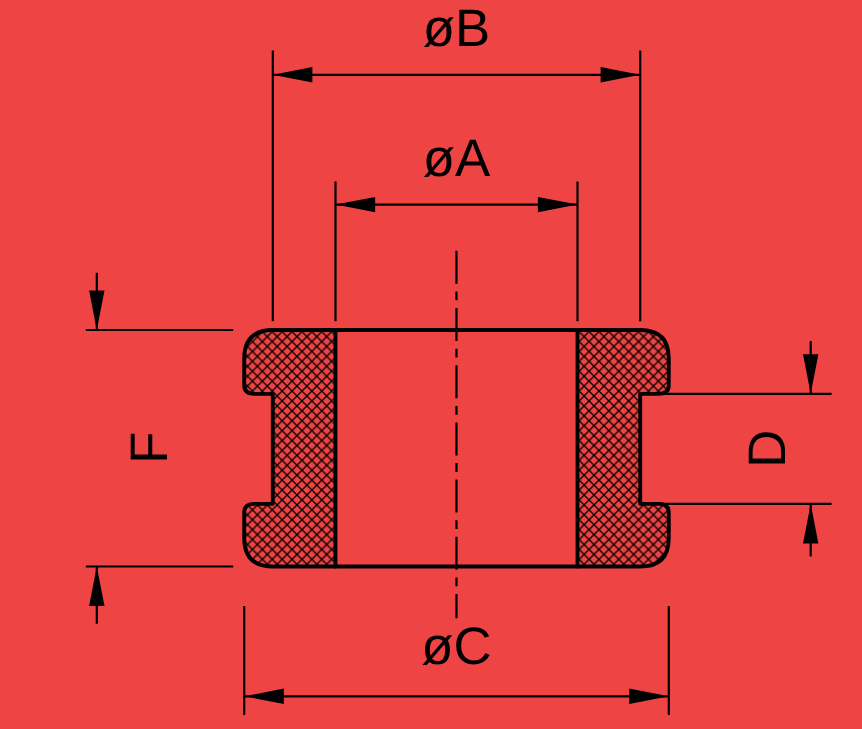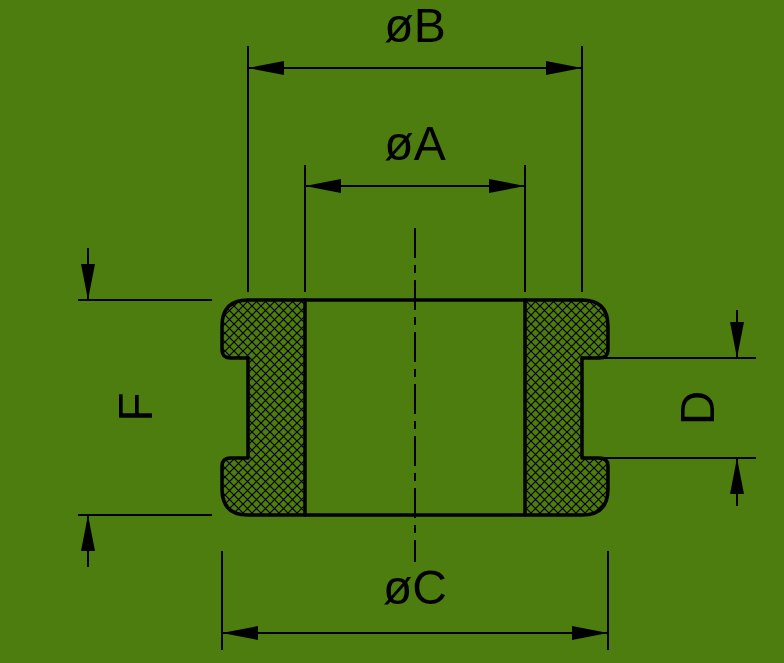--- a/index.html
+++ b/index.html
@@ -4,21 +4,21 @@
 <style>
   html, body {
     margin: 0;
     padding: 0;
     background: #ffffff;
   }
   .canvas {
     position: relative;
     width: 784px;
     height: 663px;
-    background: #4d7c0f;
+    background: #ef4444;
     overflow: hidden;
   }
   svg text {
     font-family: "Liberation Sans", sans-serif;
     font-size: 48px;
     fill: #000000;
   }
   .thick {
     stroke: #000000;
     stroke-width: 3.5;

